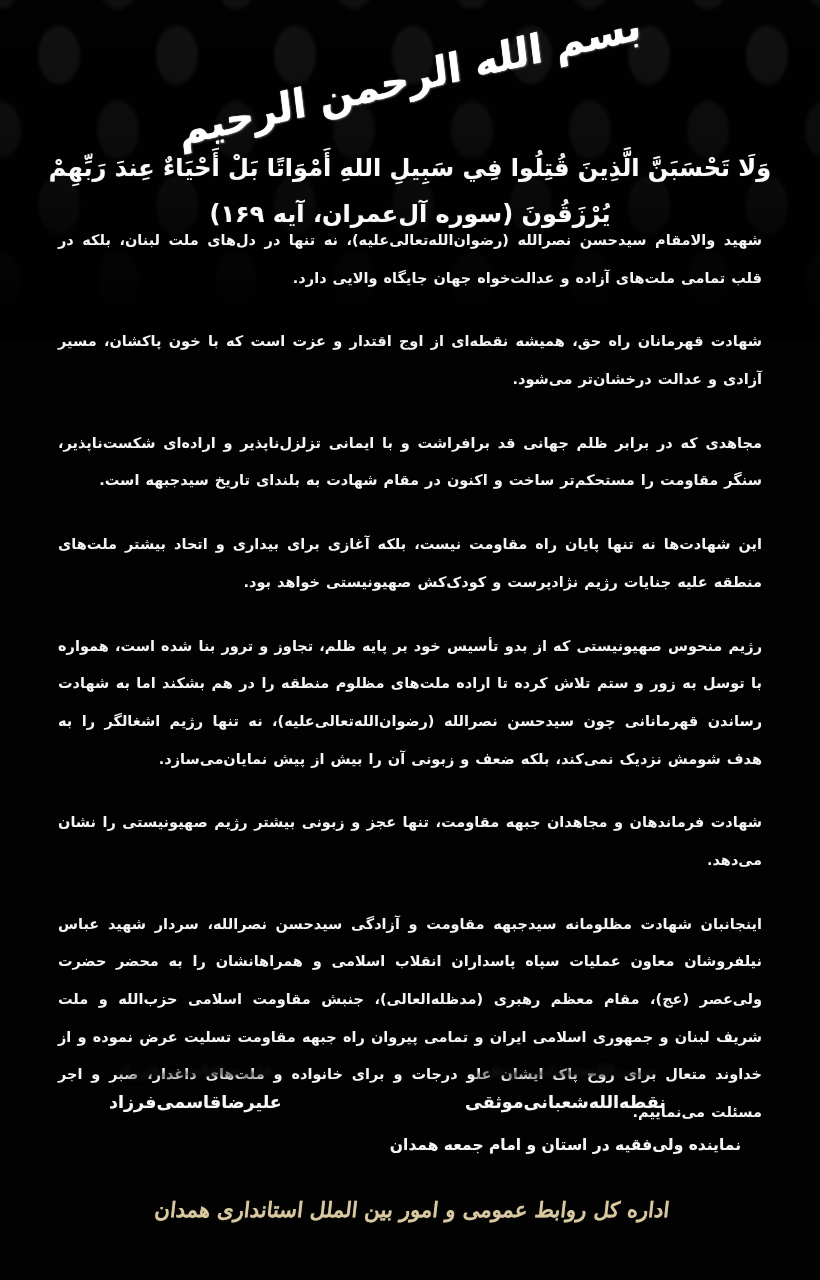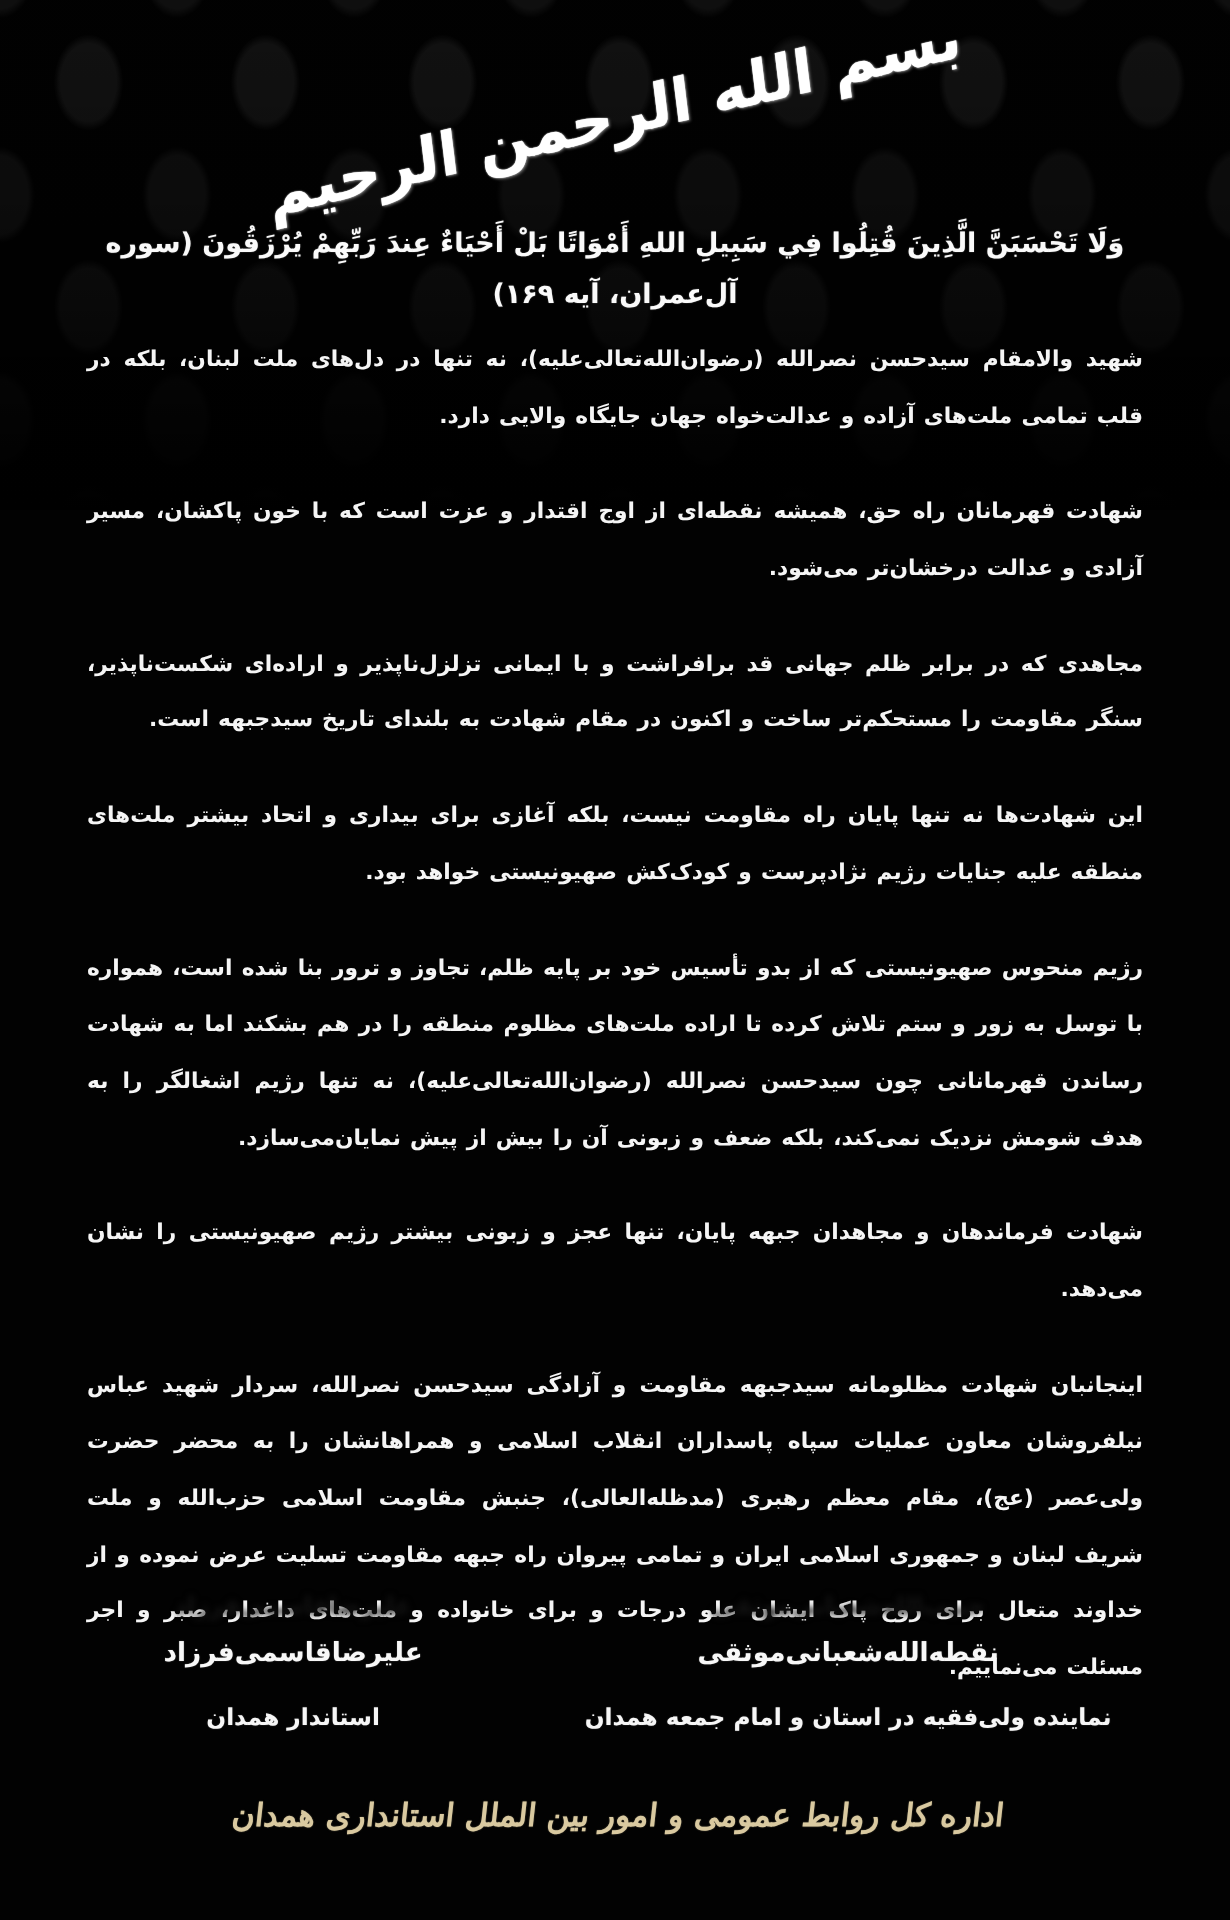--- a/index.html
+++ b/index.html
@@ -38,21 +38,21 @@
     letter-spacing:-2px;
     text-shadow:0 0 1px #fff, 1px 1px 2px rgba(255,255,255,.35);
     white-space:nowrap;
   }
 
   .verse{
     position:absolute;top:146px;left:30px;right:30px;
     text-align:center;
     direction:rtl;
     color:#fafafa;
-    font-size:18px;font-weight:bold;
+    font-size:24px;font-weight:bold;
     line-height:1.9;
     text-shadow:0 0 1px rgba(255,255,255,.4);
   }
 
   .content{
     position:absolute;top:222px;left:58px;right:58px;
     direction:rtl;
   }
   .para{
     margin:0 0 26px 0;
@@ -118,34 +118,33 @@
   </div>
 
   <div class="verse">وَلَا تَحْسَبَنَّ الَّذِينَ قُتِلُوا فِي سَبِيلِ اللهِ أَمْوَاتًا بَلْ أَحْيَاءٌ عِندَ رَبِّهِمْ يُرْزَقُونَ (سوره آل‌عمران، آیه ۱۶۹)</div>
 
   <div class="content">
     <p class="para">شهید والامقام سیدحسن نصرالله (رضوان‌الله‌تعالی‌علیه)، نه تنها در دل‌های ملت لبنان، بلکه در قلب تمامی ملت‌های آزاده و عدالت‌خواه جهان جایگاه والایی دارد.</p>
     <p class="para">شهادت قهرمانان راه حق، همیشه نقطه‌ای از اوج اقتدار و عزت است که با خون پاکشان، مسیر آزادی و عدالت درخشان‌تر می‌شود.</p>
     <p class="para">مجاهدی که در برابر ظلم جهانی قد برافراشت و با ایمانی تزلزل‌ناپذیر و اراده‌ای شکست‌ناپذیر، سنگر مقاومت را مستحکم‌تر ساخت و اکنون در مقام شهادت به بلندای تاریخ سیدجبهه است.</p>
     <p class="para">این شهادت‌ها نه تنها پایان راه مقاومت نیست، بلکه آغازی برای بیداری و اتحاد بیشتر ملت‌های منطقه علیه جنایات رژیم نژادپرست و کودک‌کش صهیونیستی خواهد بود.</p>
     <p class="para">رژیم منحوس صهیونیستی که از بدو تأسیس خود بر پایه ظلم، تجاوز و ترور بنا شده است، همواره با توسل به زور و ستم تلاش کرده تا اراده ملت‌های مظلوم منطقه را در هم بشکند اما به شهادت رساندن قهرمانانی چون سیدحسن نصرالله (رضوان‌الله‌تعالی‌علیه)، نه تنها رژیم اشغالگر را به هدف شومش نزدیک نمی‌کند، بلکه ضعف و زبونی آن را بیش از پیش نمایان‌می‌سازد.</p>
-    <p class="para">شهادت فرماندهان و مجاهدان جبهه پایان، تنها عجز و زبونی بیشتر رژیم صهیونیستی را نشان می‌دهد.</p>
+    <p class="para">شهادت فرماندهان و مجاهدان جبهه مقاومت، تنها عجز و زبونی بیشتر رژیم صهیونیستی را نشان می‌دهد.</p>
     <p class="para">اینجانبان شهادت مظلومانه سیدجبهه مقاومت و آزادگی سیدحسن نصرالله، سردار شهید عباس نیلفروشان معاون عملیات سپاه پاسداران انقلاب اسلامی و همراهانشان را به محضر حضرت ولی‌عصر (عج)، مقام معظم رهبری (مدظله‌العالی)، جنبش مقاومت اسلامی حزب‌الله و ملت شریف لبنان و جمهوری اسلامی ایران و تمامی پیروان راه جبهه مقاومت تسلیت عرض نموده و از خداوند متعال برای روح پاک ایشان علو درجات و برای خانواده و ملت‌های داغدار، صبر و اجر مسئلت می‌نماییم.</p>
   </div>
 
   <div class="signatures">
     <div class="sig-col primary">
       <div class="ghost">حبیب‌الله‌شعبانی‌موثقی</div>
       <div class="sig-name">نقطه‌الله‌شعبانی‌موثقی</div>
       <div class="sig-title">نماینده ولی‌فقیه در استان و امام جمعه همدان</div>
     </div>
     <div class="sig-col secondary">
       <div class="ghost">علیرضاقاسمی‌فرزاد</div>
       <div class="sig-name">علیرضاقاسمی‌فرزاد</div>
-      <div class="sig-title">استاندار همدان</div>
     </div>
   </div>
 
   <div class="footer">
     <span class="footer-calligraphy">اداره کل روابط عمومی و امور بین الملل استانداری همدان</span>
   </div>
 
 </div>
 
 </body></html>

